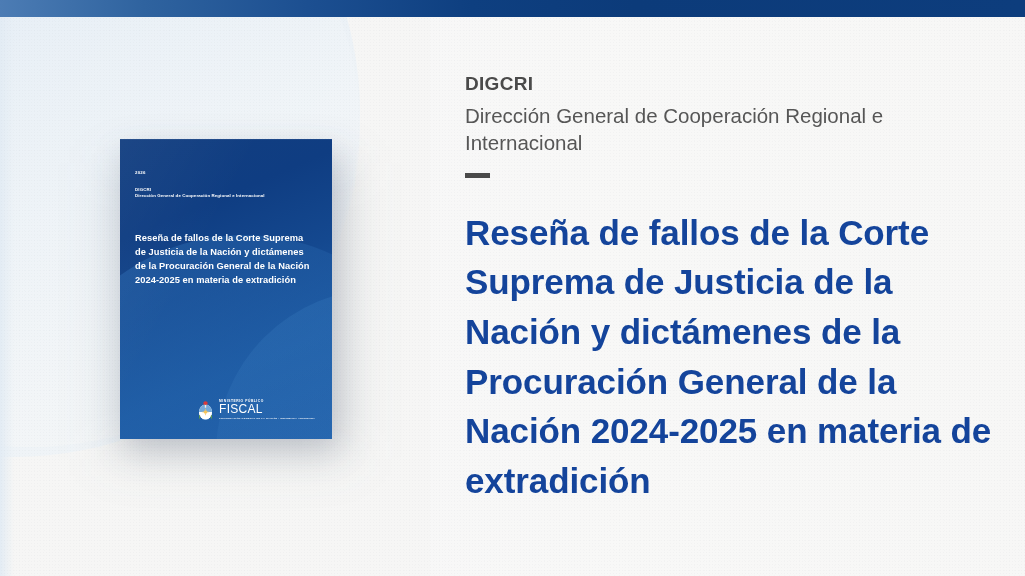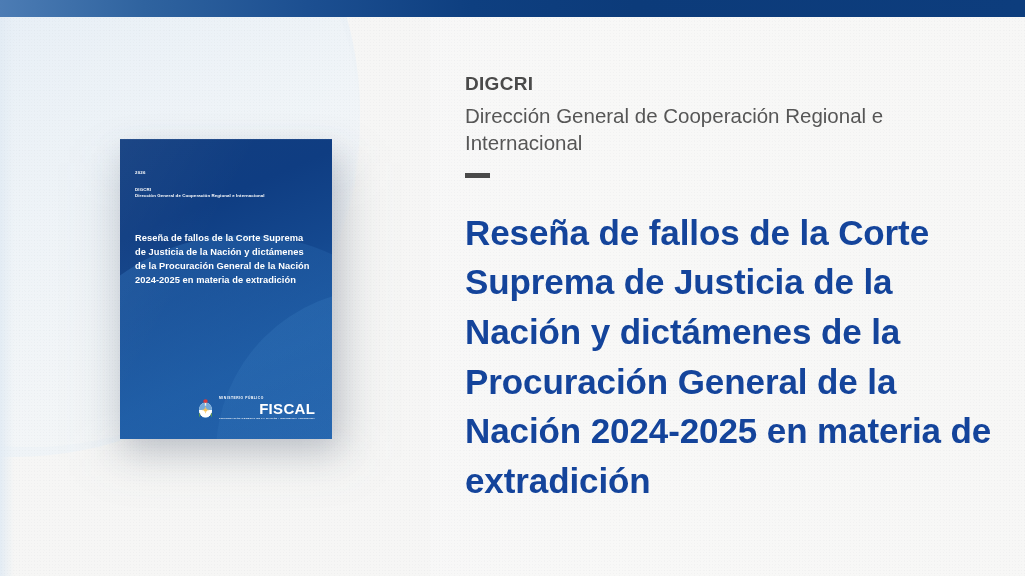--- a/index.html
+++ b/index.html
@@ -217,26 +217,25 @@
   .logo-text { display: flex; flex-direction: column; justify-content: center; }
   .logo-top {
     font-size: 3.3px;
     font-weight: 700;
     color: #ffffff;
     letter-spacing: .55px;
     line-height: 1;
     margin-bottom: 1.5px;
   }
   .logo-main {
-    font-size: 15px;
-    font-weight: 700;
+    font-size: 12px;
+    font-weight: 400;
     color: #ffffff;
     letter-spacing: .3px;
     line-height: .94;
-    text-align: right;
   }
   .logo-sub {
     font-size: 2.5px;
     font-weight: 700;
     color: #ffffff;
     letter-spacing: .25px;
     line-height: 1.5;
     margin-top: 1.5px;
   }
 

